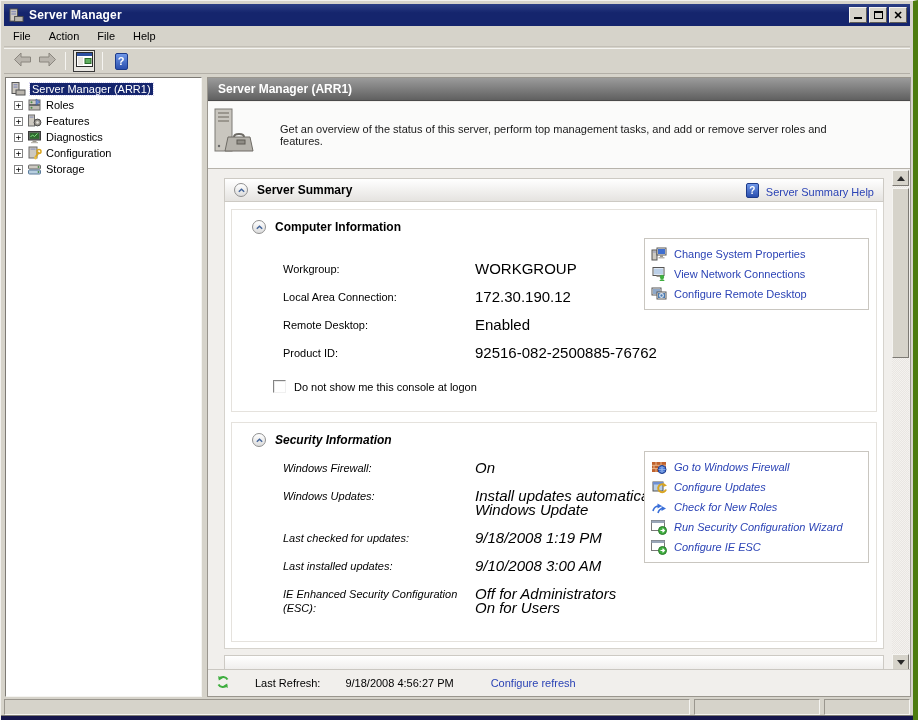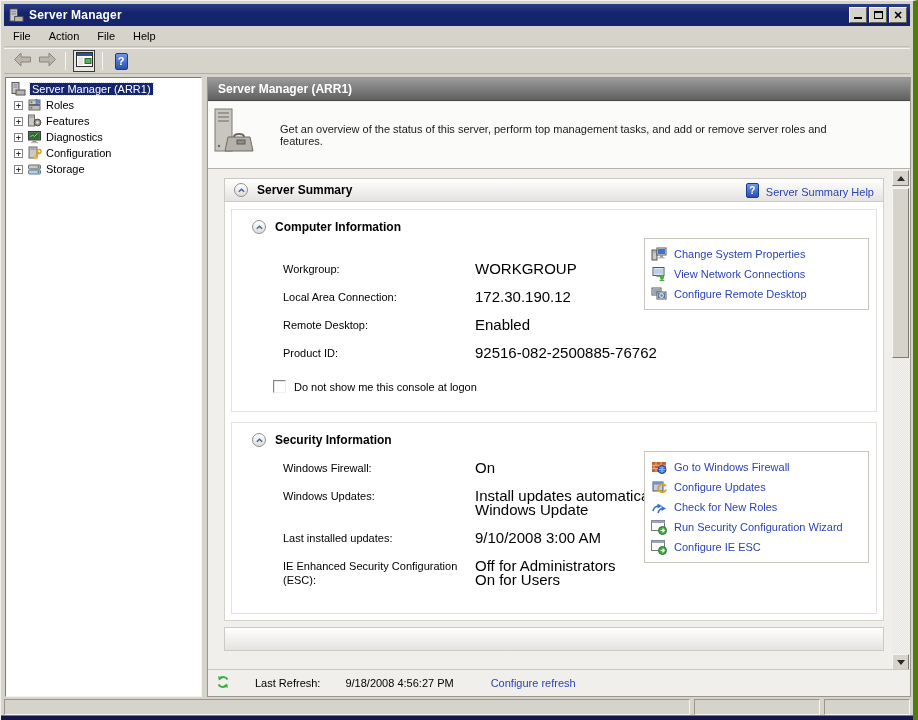--- a/index.html
+++ b/index.html
@@ -48,21 +48,21 @@
   .section-title { font-size:12px; font-weight:bold; color:#000; }
   .section-help { margin-left:auto; display:flex; align-items:flex-end; gap:7px; }
   .link { color:#2b43b5; font-size:11px; cursor:pointer; }
 
   .chev-circle { width:14px; height:14px; border-radius:50%; border:1px solid #8f8f8f; background:linear-gradient(#fff,#dcdcdc); display:inline-flex; align-items:center; justify-content:center; flex:0 0 14px; }
   .help-q { width:13px; height:15px; border-radius:2px; background:linear-gradient(#6f97e8,#2a4fae); border:1px solid #1c3a8a; color:#fff; font-size:10px; font-weight:bold; display:inline-flex; align-items:center; justify-content:center; flex:0 0 13px; }
   .help-q::before { content:"?"; }
 
   .section-body { background:#fff; border:1px solid #d6d3cd; border-top:none; padding:7px 6px 6px 6px; }
   .subsection { position:relative; border:1px solid #e5e2dd; border-radius:0; background:#fff; padding:10px 0 12px 20px; }
-  .subsection + .subsection { margin-top:10px; }
+  .subsection + .subsection { margin-top:10px;font-style:italic; }
   .subsection-header { display:flex; align-items:center; gap:9px; }
   .subsection-title { font-weight:bold; font-size:12px; }
   .info-rows { margin-left:31px; margin-top:14px; }
   .info-row { display:flex; margin-bottom:14px; }
   .info-label { width:192px; font-size:11px; line-height:14px; }
   .info-value { width:248px; font-size:15px; line-height:14px; white-space:pre-line; }
   .checkbox-row { display:flex; align-items:center; gap:8px; margin:20px 0 6px 21px; font-size:11px; }
   .checkbox { width:13px; height:13px; background:#fff; border:1px solid; border-color:#848484 #f0f0f0 #f0f0f0 #848484; box-shadow:inset 1px 1px 0 #5a5a5a22; }
 
   .links-box { position:absolute; top:8px; right:7px; width:225px; border:1px solid #c9c6c0; background:#fff; padding:5px 5px;margin-top:20px; }
@@ -352,20 +352,24 @@
             <div class="info-rows">
               <div class="info-row">
                   <span class="info-label">Windows Firewall:</span>
                   <span class="info-value">On</span>
                 </div>
               <div class="info-row">
                   <span class="info-label">Windows Updates:</span>
                   <span class="info-value">Install updates automatically using Windows Update</span>
                 </div>
               <div class="info-row">
+                  <span class="info-label">Last checked for updates:</span>
+                  <span class="info-value">9/18/2008 1:19 PM</span>
+                </div>
+              <div class="info-row">
                   <span class="info-label">Last installed updates:</span>
                   <span class="info-value">9/10/2008 3:00 AM</span>
                 </div>
               <div class="info-row">
                   <span class="info-label">IE Enhanced Security Configuration (ESC):</span>
                   <span class="info-value">Off for Administrators
 On for Users</span>
                 </div>
             </div>
             <div class="links-box">

